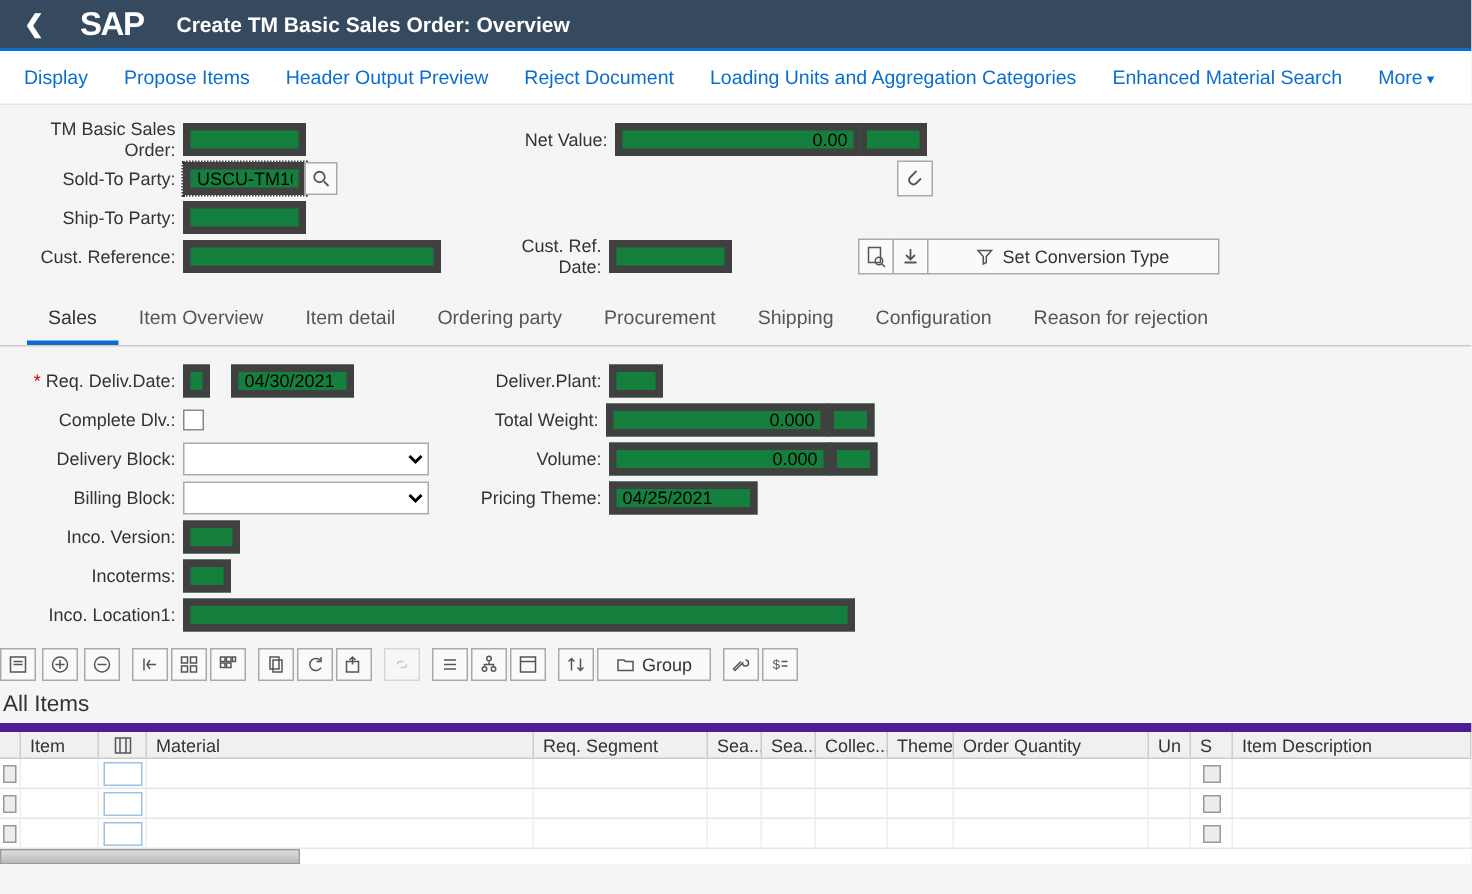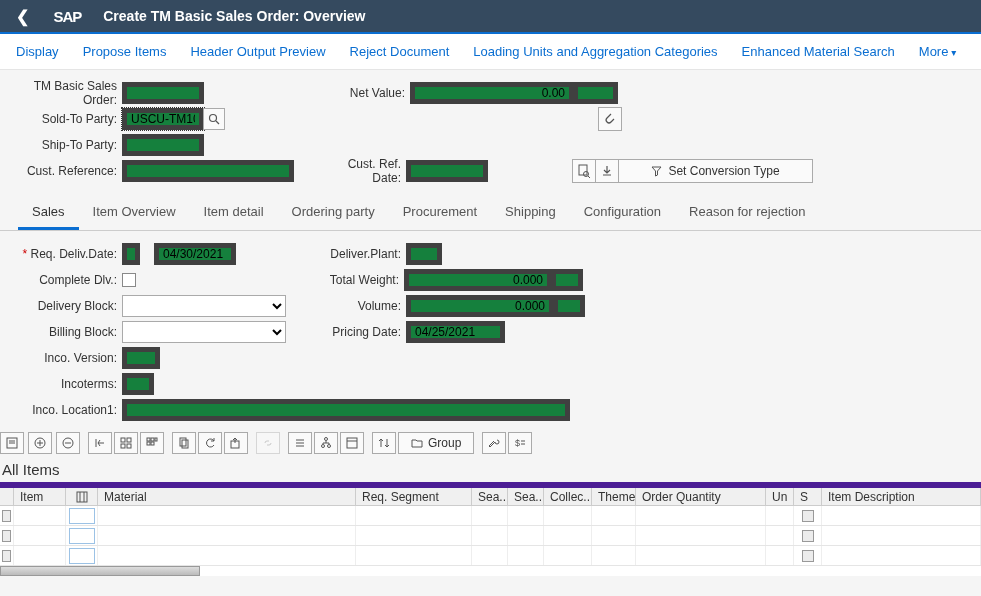--- a/index.html
+++ b/index.html
@@ -1,20 +1,20 @@
 <!DOCTYPE html>
 <html><head>
 <meta charset="utf-8">
 <style>
 * { box-sizing: border-box; margin: 0; padding: 0; font-family: Arial, sans-serif; }
 body { background: #f5f5f5; font-size: 12px; color: #333; overflow: hidden; }
 
 .header-bar { background: #354a5f; color: #fff; height: 32px; display: flex; align-items: center; padding: 0 8px; }
 .back-arrow { cursor: pointer; padding: 4px 8px; font-size: 16px; font-weight: bold; }
-.sap-logo { font-weight: bold; font-size: 15px; padding: 2px 8px; margin: 0 8px; letter-spacing: -1px; }
+.sap-logo { font-weight: bold; font-size: 22px; padding: 2px 8px; margin: 0 8px; letter-spacing: -1px; }
 .page-title { font-weight: bold; font-size: 14px; margin-left: 6px; }
 .blue-underline { height: 2px; background: #0a6ed1; }
 
 .toolbar { background: #fff; height: 36px; display: flex; align-items: center; padding: 15px 4px; border-bottom: 1px solid #e5e5e5; }
 .toolbar-btn { color: #0a6ed1; padding: 6px 12px; cursor: pointer; font-size: 13px; }
 .more-dd::after { content: " \25BE"; font-size: 10px; }
 
 .form-area { background: #f5f5f5; padding: 10px 0 6px 0; }
 .form-row { display: flex; align-items: center; height: 26px; }
 .label { width: 122px; text-align: right; padding-right: 5px; font-size: 12px; }
@@ -164,21 +164,21 @@
   <div class="field-row">
     <span class="flabel">Delivery Block:</span>
     <select class="select" style="width:164px"><option></option></select>
     <span class="flabel" style="width:120px">Volume:</span>
     <input class="input num-r" style="width: 148px;" value="0.000">
     <input class="input" style="width: 32px; margin-left: -1px;" value="">
   </div>
   <div class="field-row">
     <span class="flabel">Billing Block:</span>
     <select class="select" style="width:164px"><option></option></select>
-    <span class="flabel" style="width:120px">Pricing Date:</span>
+    <span class="flabel" style="width:120px">Pricing Theme:</span>
     <input class="input" style="width: 99px;" value="04/25/2021">
   </div>
   <div class="field-row">
     <span class="flabel">Inco. Version:</span>
     <input class="input" style="width: 38px;" value="">
   </div>
   <div class="field-row">
     <span class="flabel">Incoterms:</span>
     <input class="input" style="width: 32px;" value="">
   </div>

